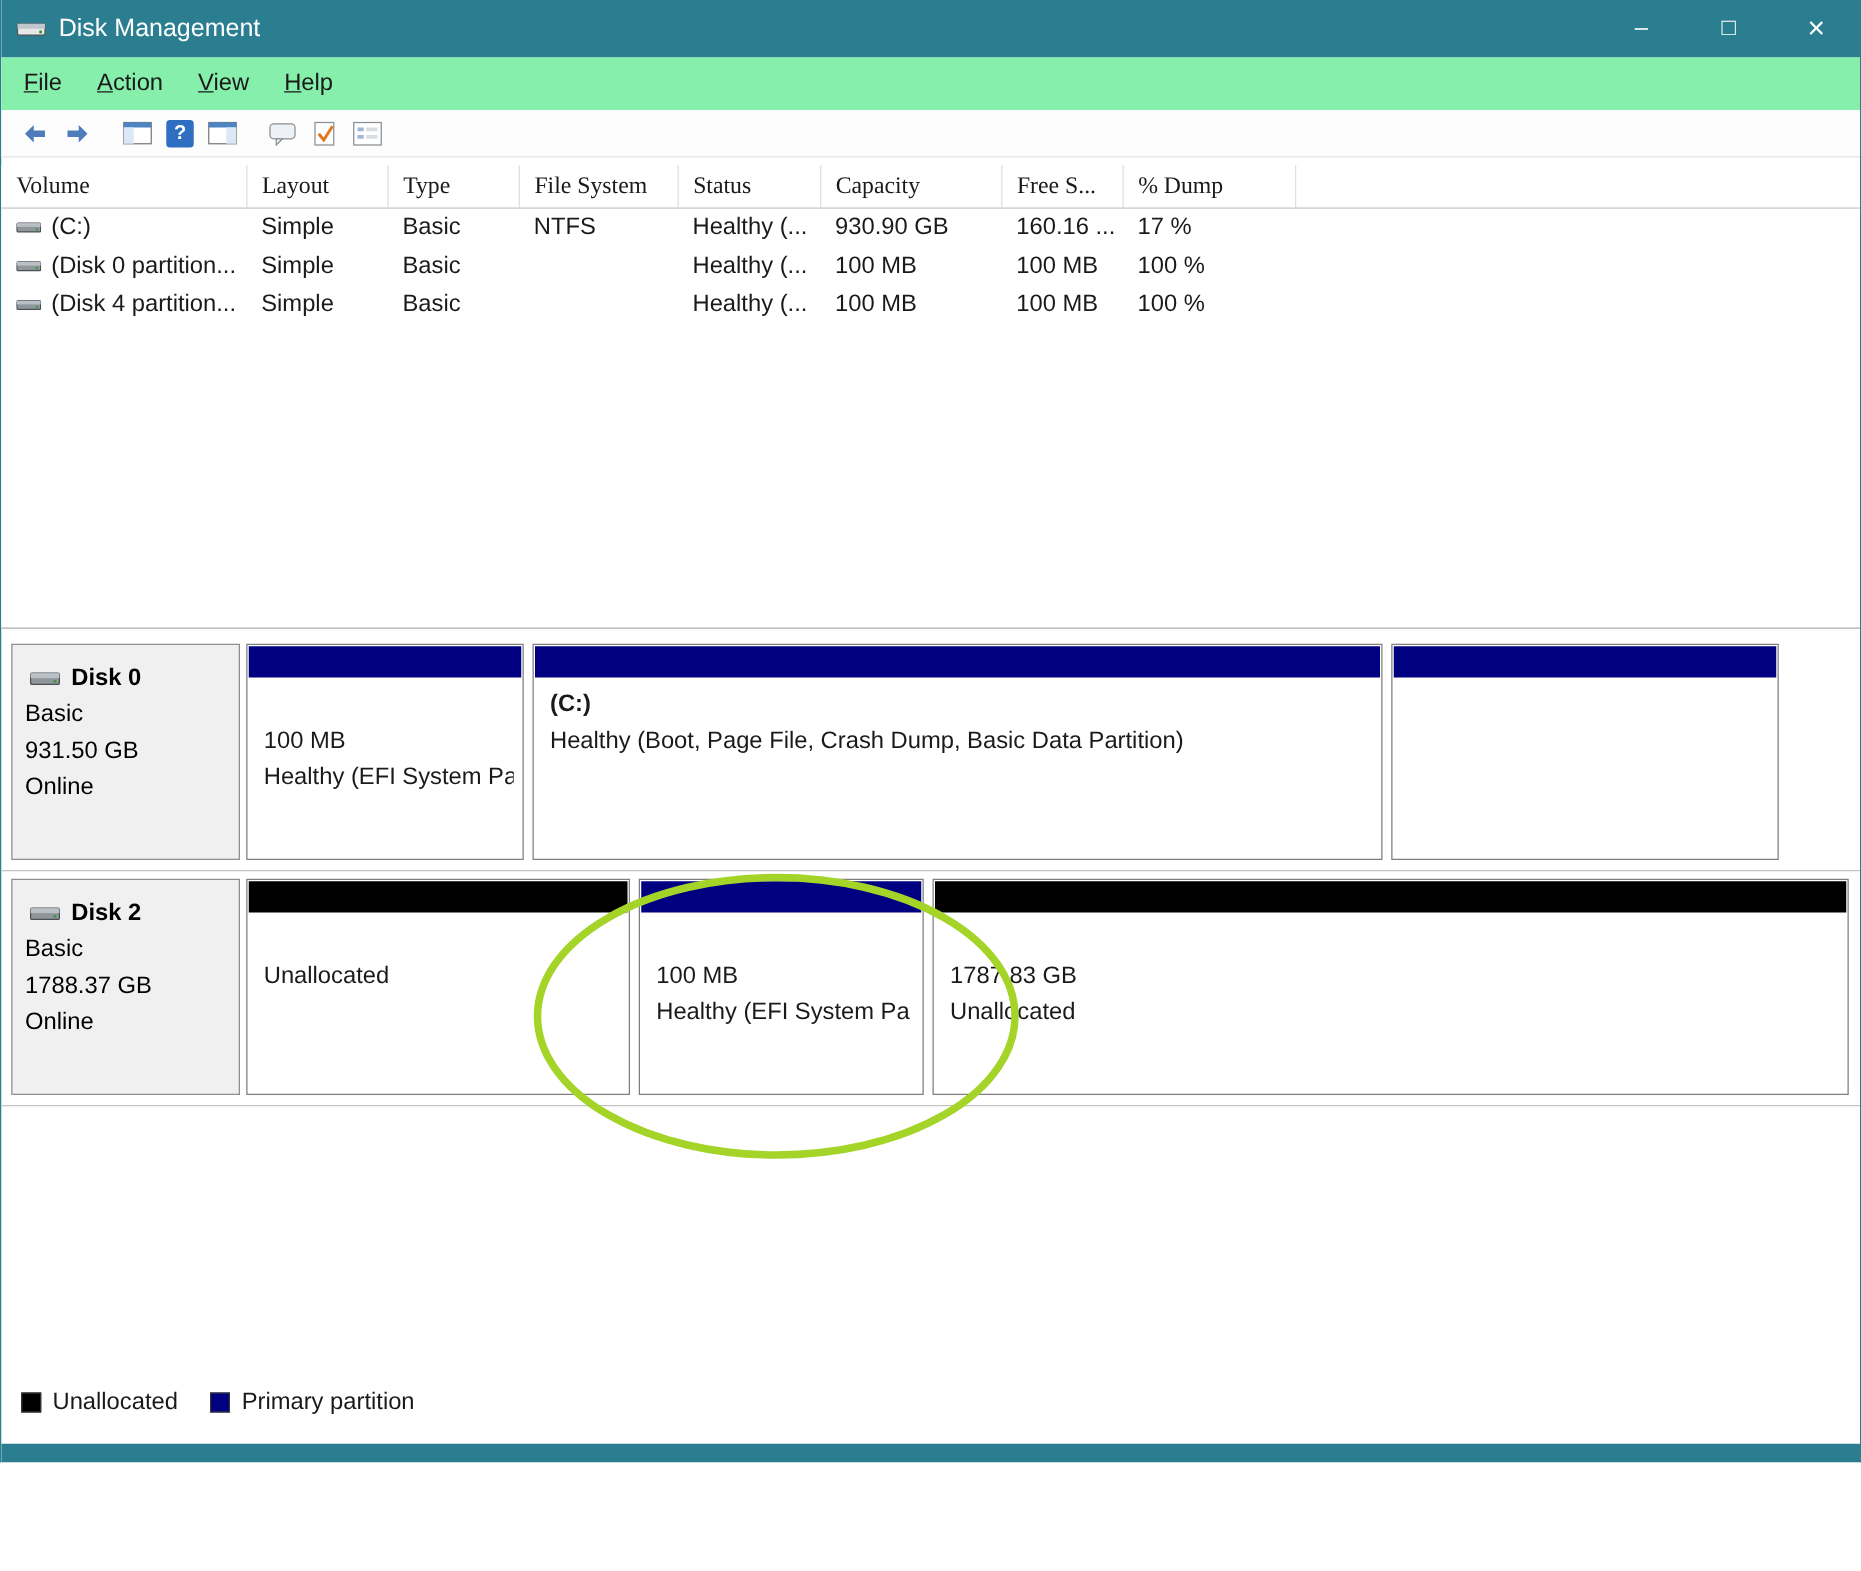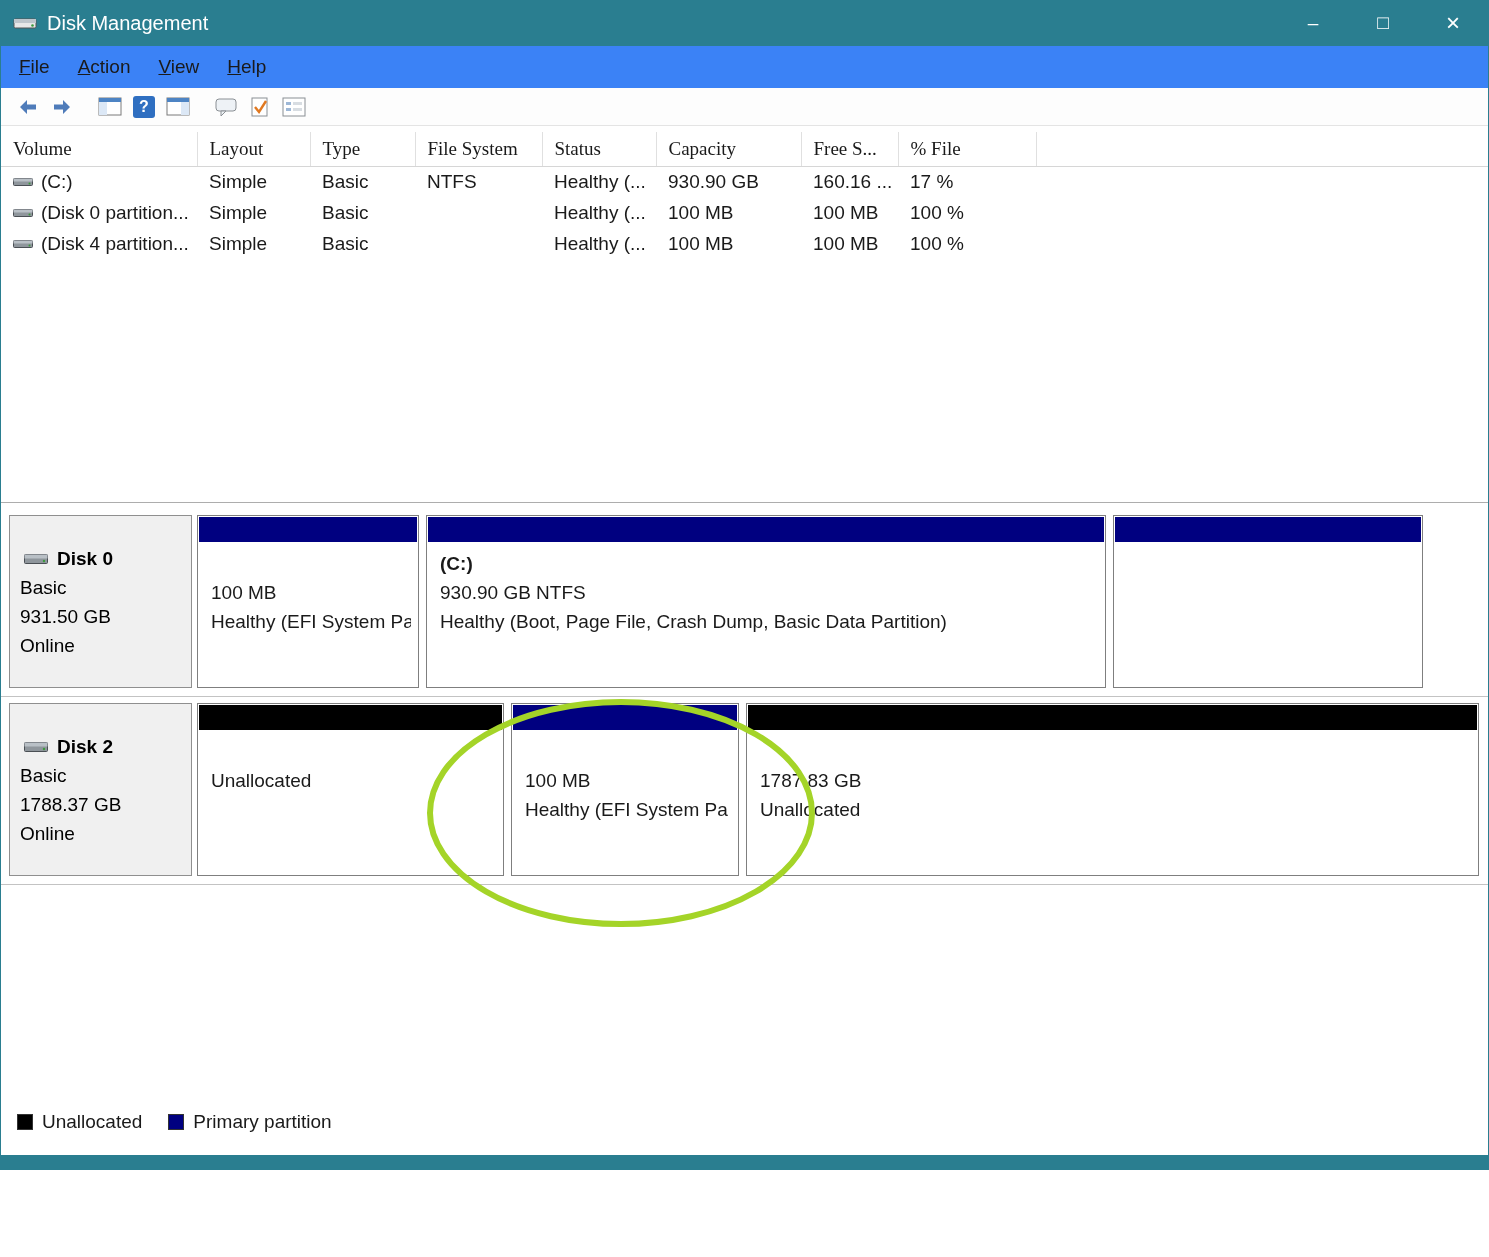--- a/index.html
+++ b/index.html
@@ -14,21 +14,21 @@
   
   .titlebar { height: 46px; background: #2a7e90; color: #fff; display: flex; align-items: center; }
   .title-icon { margin: 0 10px 0 12px; display: flex; }
   .title-text { font-size: 20px; }
   .win-controls { margin-left: auto; display: flex; height: 100%; }
   .win-btn { width: 70px; height: 100%; display: flex; align-items: center; justify-content: center;
              font-size: 19px; color: #fff; cursor: default; }
   .win-btn.close { font-size: 24px; }
 
   
-  .menubar { height: 42px; background: #3b82f6; display: flex; align-items: center; padding-left: 4px; }
+  .menubar { height: 42px; background: #86efac; display: flex; align-items: center; padding-left: 4px; }
   .menu-item { display: inline-block; padding: 0 14px; font-size: 19px; line-height: 42px; color: #1a1a1a; }
   .menu-item::first-letter { text-decoration: underline; }
 
   
   .toolbar { height: 38px; display: flex; align-items: center; padding-left: 10px;
              border-bottom: 1px solid #e4e4e4; background: #fdfdfd; }
   .tb-btn { width: 34px; height: 32px; display: flex; align-items: center; justify-content: center; }
   .tb-group { display: flex; }
   .tb-gap { width: 14px; }
   .help-box { width: 22px; height: 22px; background: #2f6fc1; color: #fff; border-radius: 3px;
@@ -42,21 +42,21 @@
        white-space: nowrap; overflow: hidden; font-family: Liberation Serif, serif; }
   th.filler { border-right: none; }
   td { height: 31px; padding: 0 4px 0 12px; white-space: nowrap; overflow: hidden; }
   .vol-cell { display: flex; align-items: center; gap: 8px; }
   .vol-cell svg { flex-shrink: 0; }
 
   
   .graph { padding-top: 6px; }
   .disk-row { display: flex; align-items: stretch; padding: 6px 8px 8px 8px; border-bottom: 1px solid #c3c3c3; }
   .disk-info { width: 183px; flex-shrink: 0; border: 1px solid #8f8f8f; background: #f0f0f0;
-               padding: 28px 0 0 10px; font-size: 19px; }
+               padding: 12px 0 0 10px; font-size: 19px; }
   .disk-info .iline { line-height: 29px; }
   .disk-name { font-weight: bold; display: flex; align-items: center; gap: 9px; line-height: 29px; margin-left: 4px; }
   .partitions { display: flex; gap: 7px; margin-left: 5px; flex: 1; }
   .partition { border: 1px solid #7f7f7f; background: #fff; height: 173px; padding: 1px; }
   .stripe { height: 25px; width: 100%; }
   .partition.primary .stripe { background: #000080; }
   .partition.unallocated .stripe { background: #000000; }
   .pbody { padding: 7px 6px 0 12px; font-size: 19px; color: #1a1a1a; }
   .pline { height: 29px; line-height: 29px; white-space: nowrap; overflow: hidden; }
   .pline.l1 { font-weight: bold; }
@@ -172,21 +172,21 @@
       </colgroup>
       <thead>
         <tr>
           <th>Volume</th>
           <th>Layout</th>
           <th>Type</th>
           <th>File System</th>
           <th>Status</th>
           <th>Capacity</th>
           <th>Free S...</th>
-          <th>% File</th>
+          <th>% Dump</th>
           <th class="filler"></th>
         </tr>
       </thead>
       <tbody>
         <tr>
           <td>
               <span class="vol-cell">
                 <svg width="20" height="12" viewBox="0 0 20 12">
                   <rect x="0.5" y="2.5" width="19" height="7" rx="1" fill="#8f969c" stroke="#4a4f54"></rect>
                   <rect x="0.5" y="2.5" width="19" height="3" fill="#b9c0c6"></rect>
@@ -270,21 +270,20 @@
           <div class="pbody">
             <div class="pline l1"></div>
             <div class="pline">100 MB</div>
             <div class="pline">Healthy (EFI System Pa</div>
           </div>
         </div>
         <div class="partition primary" style="width:680px">
           <div class="stripe"></div>
           <div class="pbody">
             <div class="pline l1">(C:)</div>
-            <div class="pline">930.90 GB NTFS</div>
             <div class="pline">Healthy (Boot, Page File, Crash Dump, Basic Data Partition)</div>
           </div>
         </div>
         <div class="partition primary" style="width:310px">
           <div class="stripe"></div>
           <div class="pbody">
             <div class="pline l1"></div>
             <div class="pline"></div>
           </div>
         </div>

